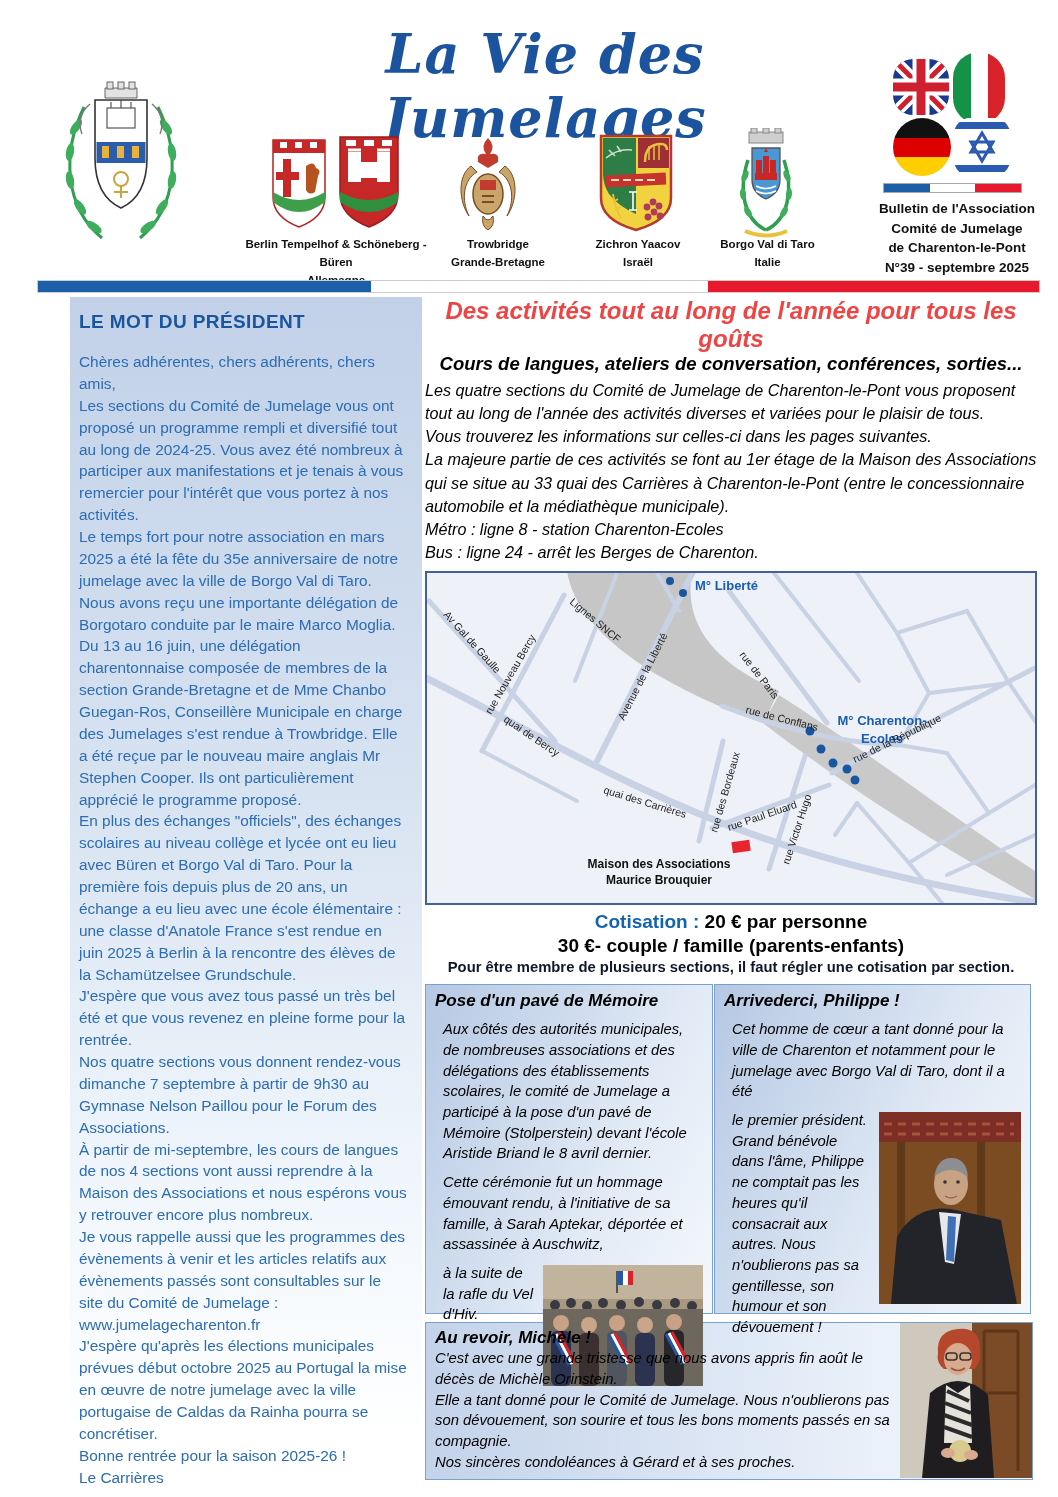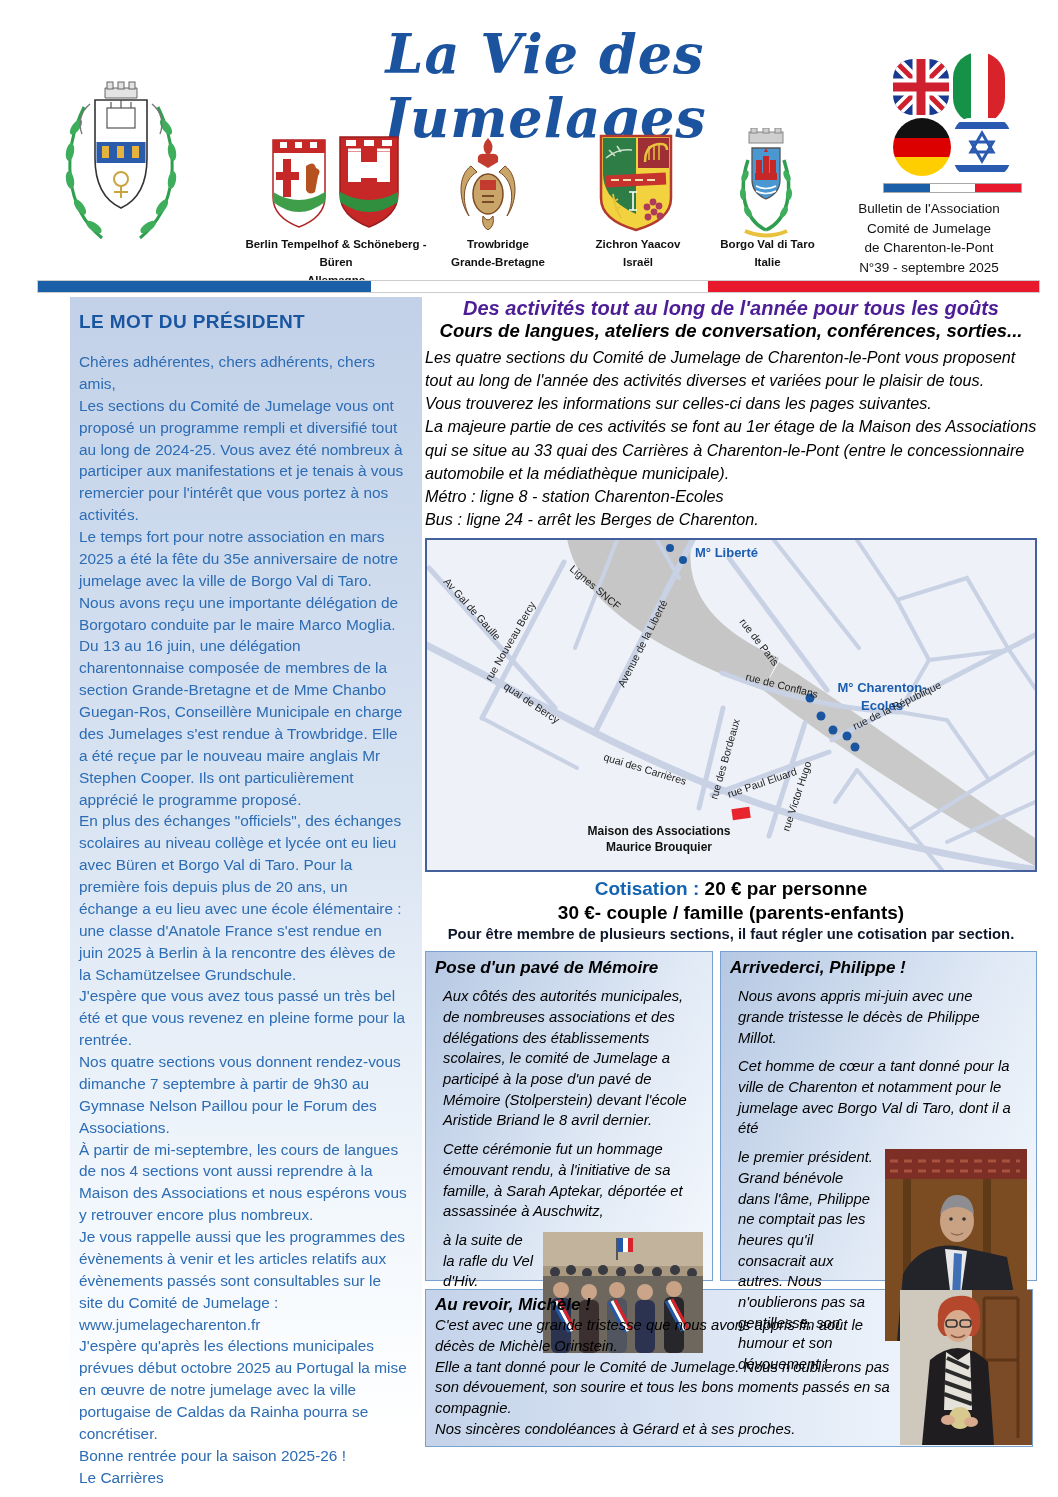--- a/index.html
+++ b/index.html
@@ -10,51 +10,51 @@
   .title{position:absolute;left:225px;top:22px;width:640px;text-align:center;
          font-family:"DejaVu Serif",serif;font-style:italic;font-weight:bold;
          font-size:54px;color:#1b539e;letter-spacing:1px;}
   .arms{position:absolute;left:50px;top:52px;}
   .crest{position:absolute;}
   .crest-caption{position:absolute;text-align:center;font-size:11.5px;font-weight:bold;
                  color:#111;line-height:1.55;}
   .flags{position:absolute;left:893px;top:52px;width:125px;}
   .minibar{position:absolute;left:883px;top:183px;width:137px;height:8px;display:flex;border:1px solid #aaa;}
   .minibar span{flex:1;}
-  .bulletin{position:absolute;left:836px;top:199px;width:186px;text-align:center;
-            font-size:13.5px;font-weight:normal;color:#111;line-height:1.45;}
+  .bulletin{position:absolute;left:864px;top:199px;width:186px;text-align:center;
+            font-size:13.5px;font-weight:bold;color:#111;line-height:1.45;}
 
   .tricolor{position:absolute;left:37px;top:280px;width:1001px;height:11px;display:flex;border:1px solid #ccc;}
   .tricolor .b{width:333px;background:#1b5fa8;}
   .tricolor .w{width:337px;background:#fff;}
   .tricolor .r{width:331px;background:#e8192c;}
 
   
   .president{position:absolute;left:30px;top:297px;width:352px;height:1140px;
              background:linear-gradient(180deg,#c2d1e8 0%,#d9e4f2 45%,#f2f7fc 80%,#ffffff 100%);
              box-sizing:border-box;padding:14px 15px 8px 9px;margin-left:40px;}
   .president h2{margin:0 0 18px 0;font-size:19px;color:#1a56a0;letter-spacing:.4px;}
   .president p{margin:0;font-size:15.4px;line-height:1.42;color:#2c6cb4;}
   .president .date{text-align:right;margin-top:4px;color:#1a56a0;}
 
   
   .rightcol{position:absolute;left:425px;top:297px;width:612px;}
-  .act-head{margin:0;text-align:center;font-size:20px;font-weight:bold;font-style:italic;color:#4c1d95;}
+  .act-head{margin:0;text-align:center;font-size:24px;font-weight:bold;font-style:italic;color:#ef4444;}
   .act-sub{margin:0 0 4px 0;text-align:center;font-size:18.5px;font-weight:bold;font-style:italic;color:#000;}
   .act-p{margin:0;font-size:16.2px;font-style:italic;line-height:1.43;color:#000;}
 
   .map{position:relative;margin-top:7px;width:608px;height:330px;border:2px solid #44619e;background:#eef1f7;}
 
   .cotis{text-align:center;margin-top:5px;line-height:1.25;}
   .cotis .l1{font-size:19px;font-weight:bold;color:#000;}
   .cotis .l1 .blue{color:#1263b2;}
   .cotis .l2{font-size:19px;font-weight:bold;color:#000;}
   .cotis .l3{font-size:14.8px;font-weight:bold;color:#0f172a;}
 
-  .boxes{display:flex;gap:7px;margin-top:8px;}
+  .boxes{display:flex;gap:1px;margin-top:8px;}
   .bbox{box-sizing:border-box;border:1.5px solid #7aa0cf;
         background:linear-gradient(115deg,#b5c8e3 0%,#e0e9f5 60%,#f4f8fd 100%);
         padding:6px 9px;font-style:italic;color:#000;}
   .bbox h3{margin:0 0 1px 0;font-size:17px;font-style:italic;}
   .bbox p{margin:8px;font-size:14.8px;line-height:1.40;}
   .box-pave{width:288px;height:330px;}
   .box-phil{width:317px;height:330px;}
   .photo-r{float:right;margin:2px 0 2px 6px;}
   .box-mich{box-sizing:border-box;margin-top:8px;width:608px;height:158px;border:1.5px solid #7aa0cf;
             background:linear-gradient(90deg,#c4d3ea 0%,#eaf1fa 75%,#f4f8fd 100%);
@@ -399,21 +399,20 @@
                 <path d="M126,68 L142,98" stroke="#fff"></path>
                 <path d="M129,67 L145,97" stroke="#d8232a"></path>
             </g>
           </svg>
           <p>à la suite de la rafle du Vel d'Hiv.</p>
         </div>
       </div>
 
       <div class="bbox box-phil">
         <h3>Arrivederci, Philippe !</h3>
-        <p>Nous avons appris mi-juin avec une grande tristesse le décès de Philippe Millot.</p>
         <p>Cet homme de cœur a tant donné pour la ville de Charenton et notamment pour le jumelage avec Borgo Val di Taro, dont il a été</p>
         <div>
           <svg class="photo-r" width="142" height="192" viewBox="0 0 142 192">
             <rect width="142" height="192" fill="#7b4c22"></rect>
             <rect x="18" y="0" width="8" height="192" fill="#5f3a18"></rect>
               <rect x="98" y="0" width="8" height="192" fill="#5f3a18"></rect>
             <rect x="0" y="0" width="142" height="30" fill="#7e2f25"></rect>
             <path d="M5,12 h130 M5,22 h130" stroke="#a8533f" stroke-width="3" stroke-dasharray="8 6"></path>
             <path d="M18,125 C30,102 52,94 72,97 L122,108 L138,192 L12,192 Z" fill="#23242a"></path>
             <path d="M60,100 L82,102 L75,152 L66,150 Z" fill="#e8e8ea"></path>

